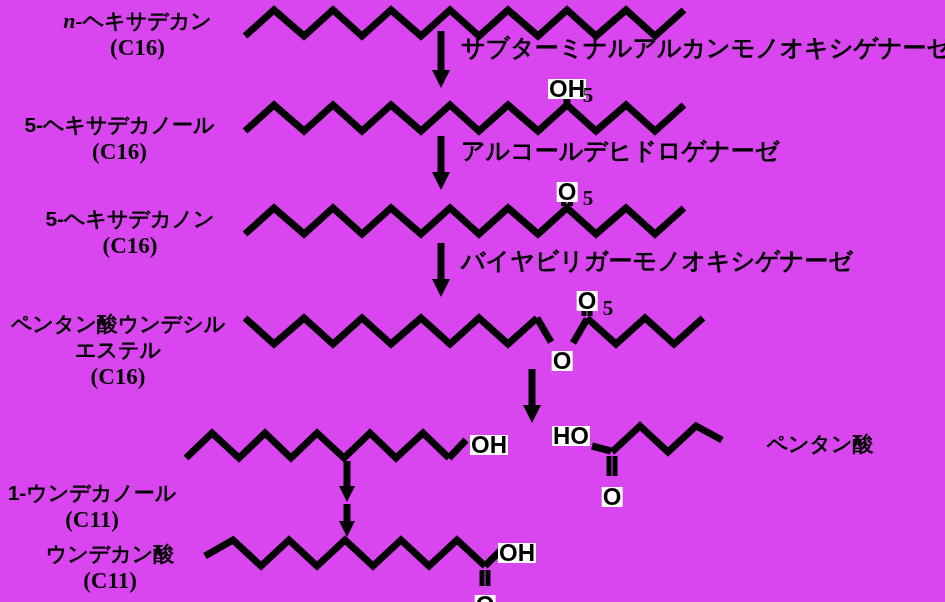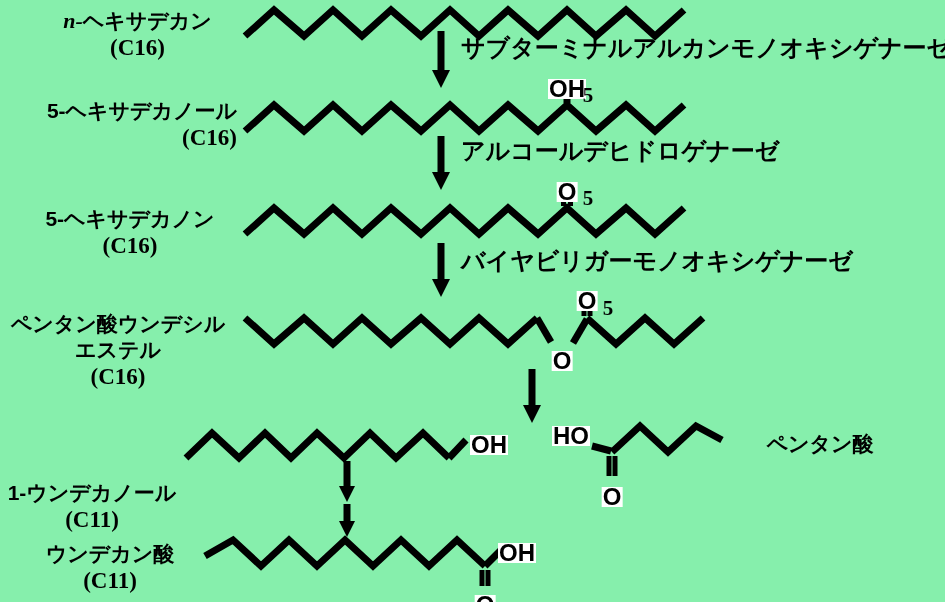--- a/index.html
+++ b/index.html
@@ -1,17 +1,17 @@
 <!DOCTYPE html>
 <html><head>
 <meta charset="utf-8">
 <style>
   html,body{margin:0;padding:0;background:#fff;}
   #canvas{
-    position:relative;width:945px;height:602px;background:#86efac;
+    position:relative;width:945px;height:602px;background:#d946ef;
     font-family:"Liberation Sans","DejaVu Sans",sans-serif;overflow:hidden;
   }
   #bonds{position:absolute;left:0;top:0;}
   .cmpd{position:absolute;text-align:center;color:#000;}
   .lbl{font-weight:bold;font-size:21px;line-height:26px;white-space:nowrap;}
   .formula{font-family:"Liberation Serif","DejaVu Serif",serif;font-weight:bold;font-size:23px;line-height:28px;}
   .enzyme{position:absolute;font-weight:bold;font-size:24px;line-height:24px;white-space:nowrap;color:#000;}
   .atom{position:absolute;transform:translate(-50%,-50%);font-weight:bold;font-size:24px;line-height:20px;color:#000;background:#fff;padding:0 1px;margin-top:8px;}
   .num{position:absolute;transform:translate(-50%,-50%);font-family:"Liberation Serif","DejaVu Serif",serif;font-weight:bold;font-size:21px;line-height:21px;color:#000;}
   .iname{font-style:italic;font-family:"Liberation Serif","DejaVu Serif",serif;font-size:22px;}
@@ -94,21 +94,21 @@
       <line class="shaft" x1="347" y1="504" x2="347" y2="521"></line>
       <polygon class="head" points="339,521 355,521 347,537"></polygon>
     </g>
   </svg>
 
   <div class="cmpd" style="left:30px;top:8px;width:215px;">
     <div class="lbl"><span class="iname">n-</span><span>ヘキサデカン</span></div>
     <div class="formula">(C16)</div>
   </div>
 
-  <div class="cmpd" style="left:2px;top:98px;width:235px;text-align:right;">
+  <div class="cmpd" style="left:2px;top:112px;width:235px;">
     <div class="lbl">5-ヘキサデカノール</div>
     <div class="formula">(C16)</div>
   </div>
 
   <div class="cmpd" style="left:10px;top:206px;width:240px;">
     <div class="lbl">5-ヘキサデカノン</div>
     <div class="formula">(C16)</div>
   </div>
 
   <div class="cmpd" style="left:2px;top:311px;width:232px;">

